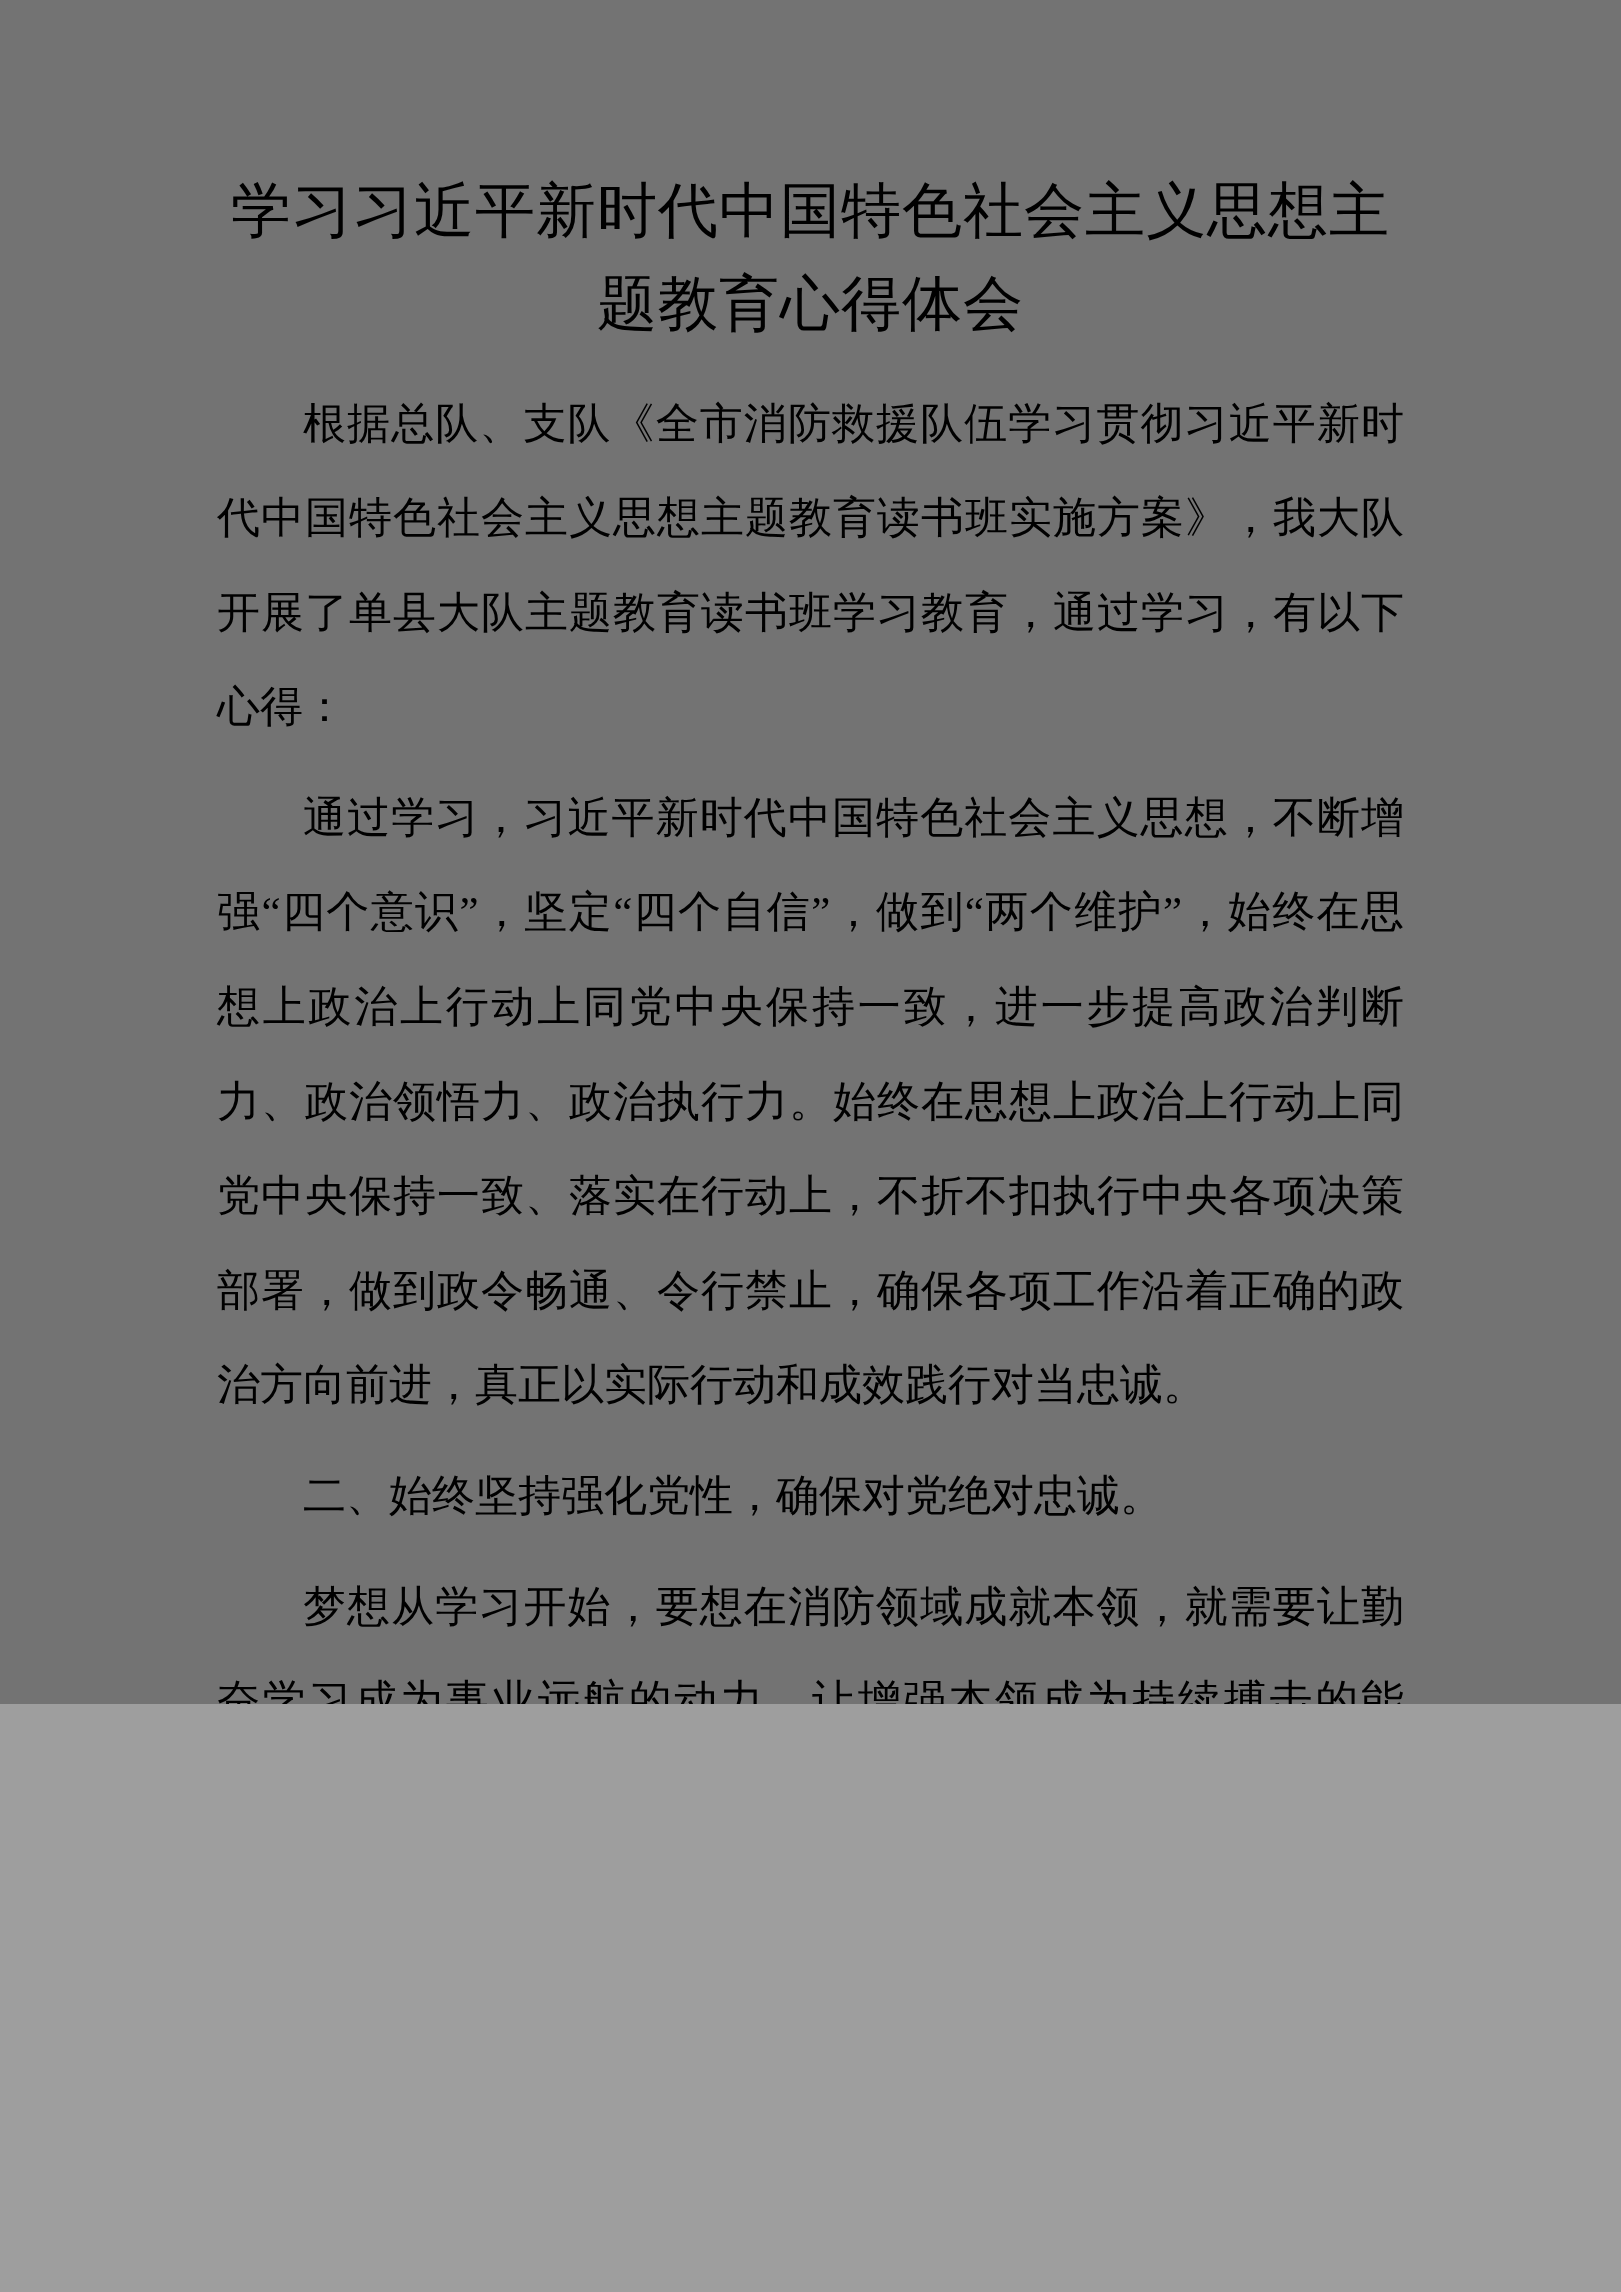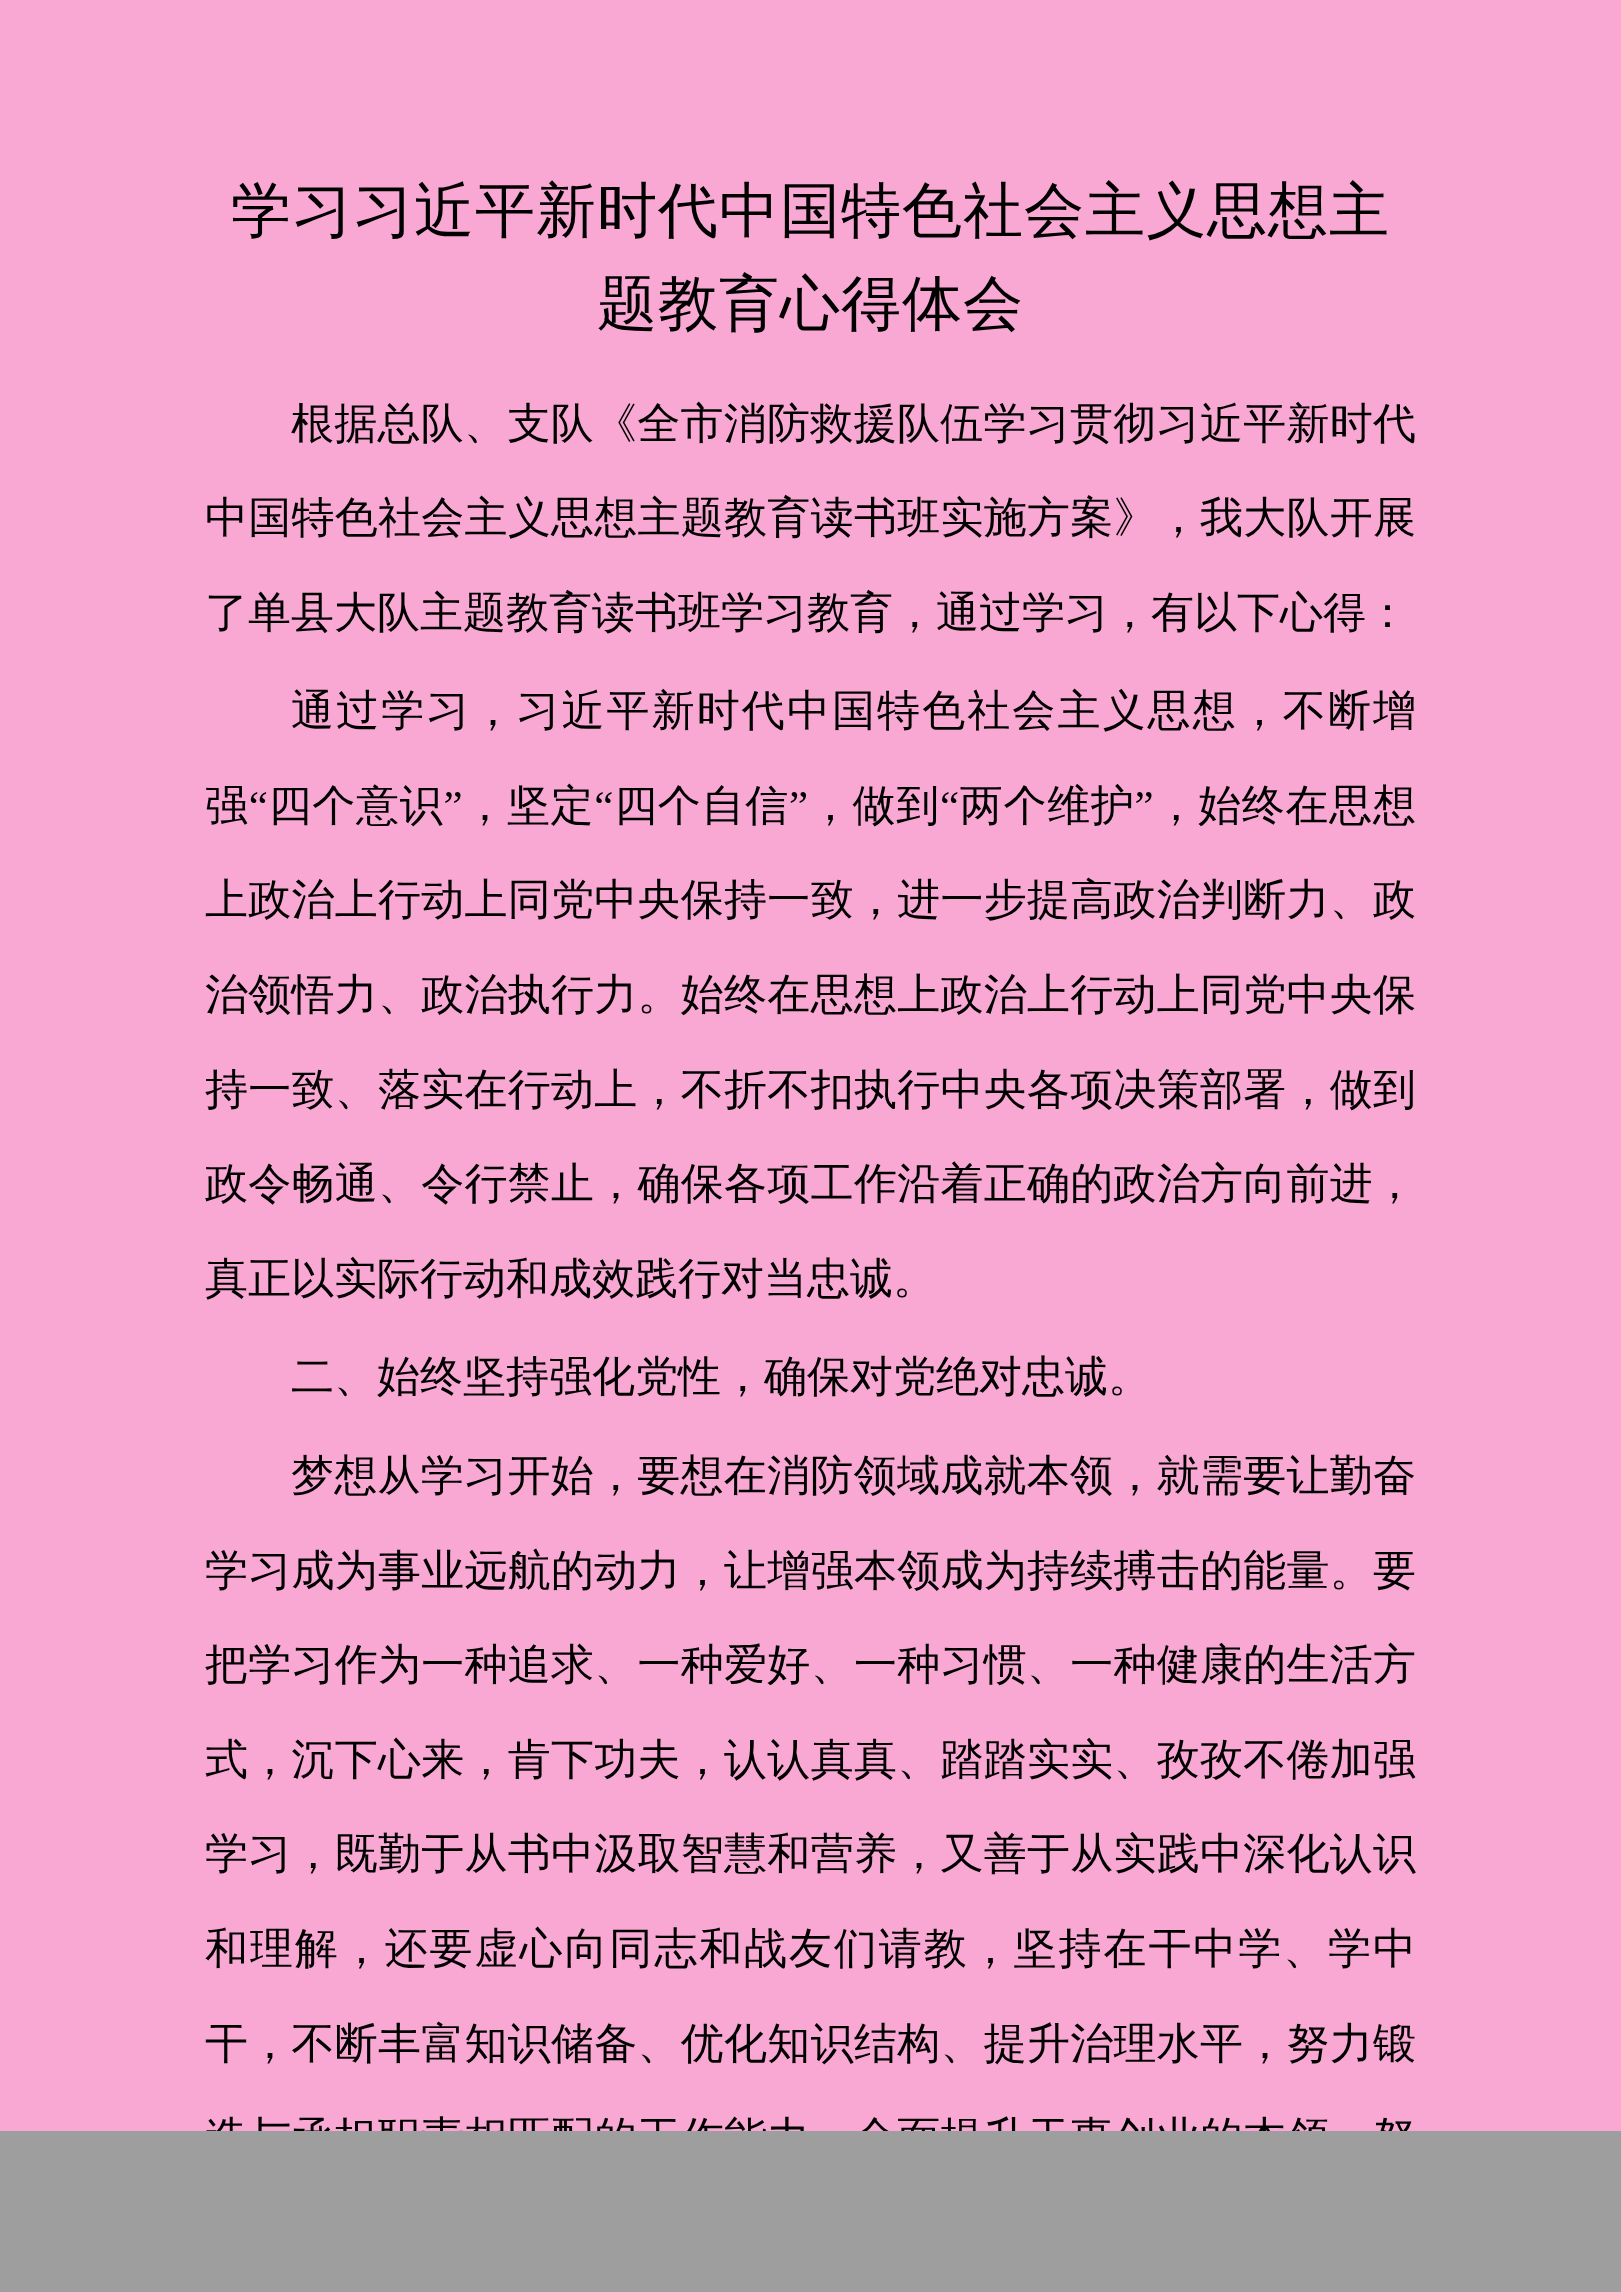--- a/index.html
+++ b/index.html
@@ -3,43 +3,43 @@
 <meta charset="utf-8">
 <style>
   html, body {
     margin: 0;
     padding: 0;
     background: #9e9e9e;
   }
   .page {
     position: relative;
     width: 1621px;
-    height: 2131px;
+    height: 1704px;
     margin: 0 auto;
-    background: #f9a8d4;
+    background: #737373;
     box-sizing: border-box;
     padding: 165px 201px 0 201px;
     font-family: "Liberation Serif", "DejaVu Serif", serif;
     color: #000000;
     overflow: hidden;
   }
   .doc-title {
     font-size: 60px;
     line-height: 1.55;
     font-weight: 400;
     text-align: center;
     letter-spacing: 1px;
     margin: 0 0 25.5px 0;
   }
   .para {
     font-size: 43px;
     line-height: 2.2;
     text-align: justify;
     text-indent: 2em;
-    margin: 4px;
+    margin: 16px;
     letter-spacing: 0px;
   }
 </style>
 </head>
 <body>
 
 <div class="page">
   <h1 class="doc-title">学习习近平新时代中国特色社会主义思想主题教育心得体会</h1>
 
   <p class="para">根据总队、支队《全市消防救援队伍学习贯彻习近平新时代中国特色社会主义思想主题教育读书班实施方案》，我大队开展了单县大队主题教育读书班学习教育，通过学习，有以下心得：</p>

